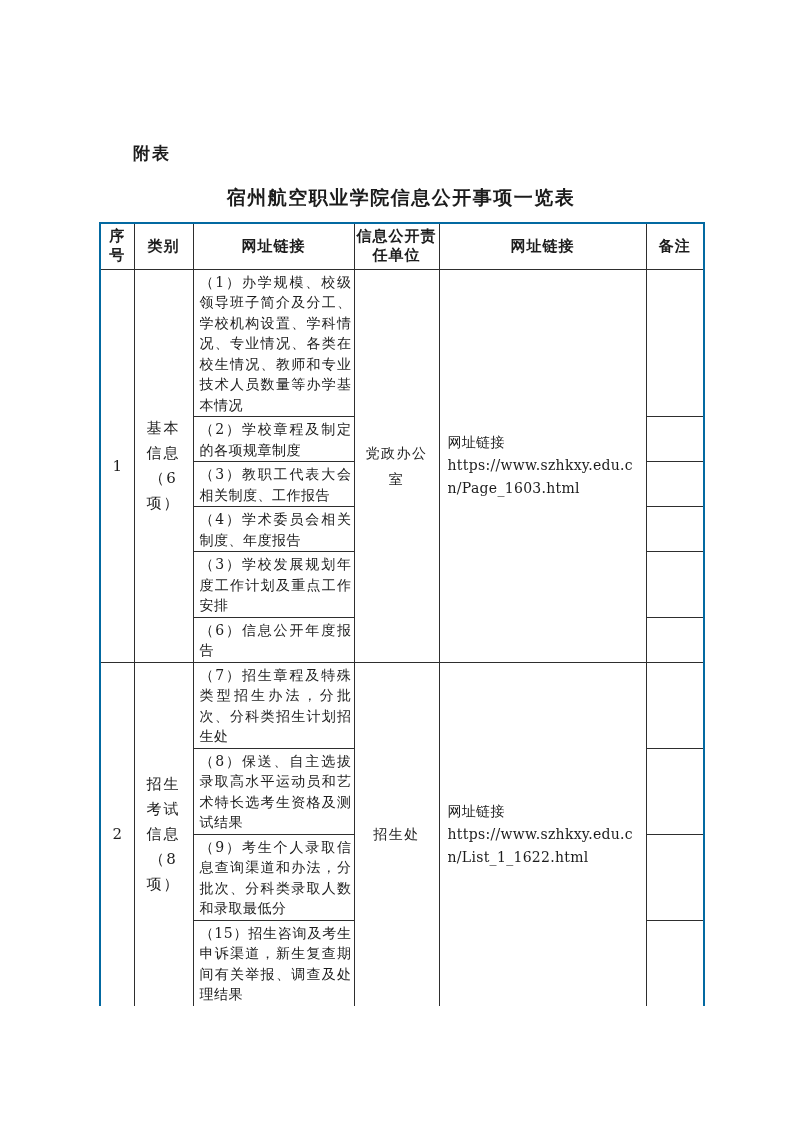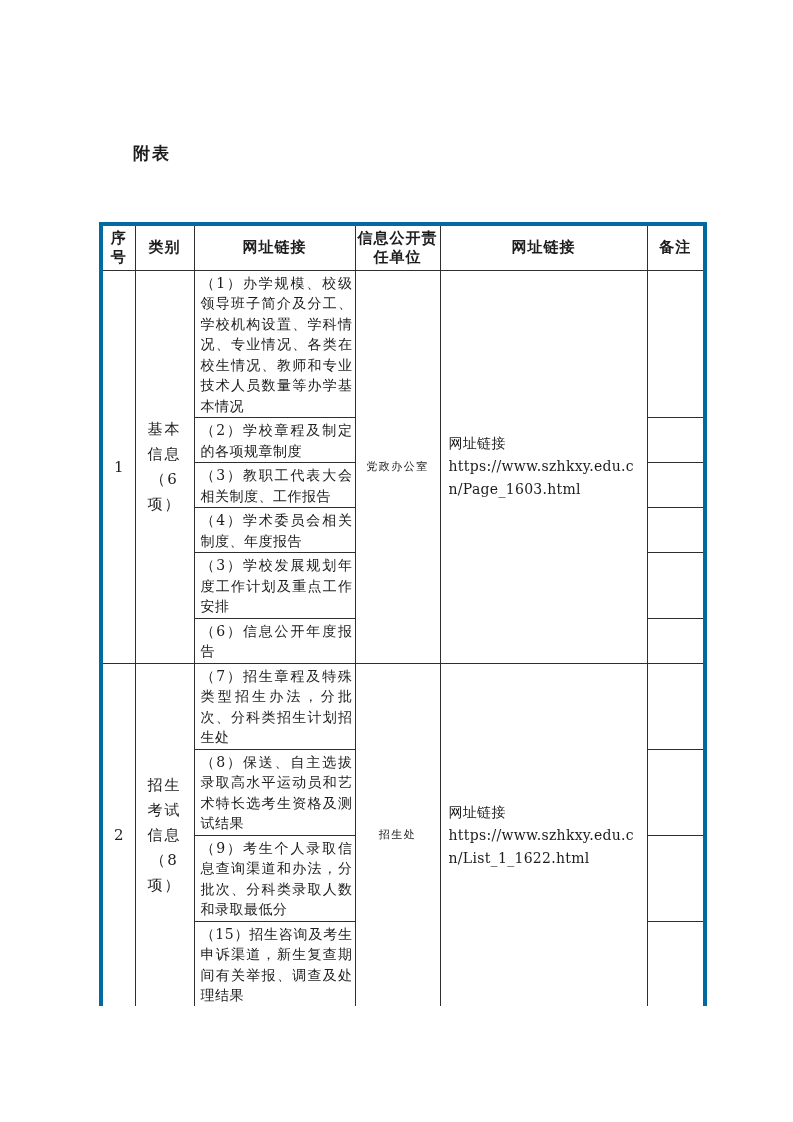--- a/index.html
+++ b/index.html
@@ -35,21 +35,21 @@
     letter-spacing: 1.5px;
     white-space: nowrap;
   }
   table.disclosure {
     position: absolute;
     left: 99px;
     top: 222px;
     width: 604px;
     border-collapse: collapse;
     table-layout: fixed;
-    border: 4px solid #0369a1;
+    border: 2px solid #0369a1;
   }
   table.disclosure th,
   table.disclosure td {
     border: 1px solid #2e2e2e;
     vertical-align: middle;
     overflow: hidden;
   }
   th {
     font-size: 15px;
     font-weight: bold;
@@ -76,21 +76,21 @@
   }
   td.item-cell {
     font-size: 14px;
     line-height: 20.5px;
     letter-spacing: 0.5px;
     padding: 2px 2px 1px 6px;
     text-align: justify;
   }
   td.unit-cell {
     text-align: center;
-    font-size: 11px;
+    font-size: 14px;
     letter-spacing: 1.5px;
     line-height: 26px;
     padding: 0 4px;
   }
   td.url-cell {
     font-size: 14px;
     line-height: 23px;
     letter-spacing: 0.3px;
     padding: 0 4px 0 8px;
     word-break: break-all;
@@ -109,20 +109,21 @@
     letter-spacing: 1px;
   }
 </style>
 </head>
 <body>
 
 <div class="page">
 
   <div class="appendix-label">附表</div>
 
+  <div class="doc-title">宿州航空职业学院信息公开事项一览表</div>
 
   <table class="disclosure">
     <colgroup>
       <col style="width:34px">
       <col style="width:59px">
       <col style="width:161px">
       <col style="width:85px">
       <col style="width:207px">
       <col style="width:58px">
     </colgroup>

